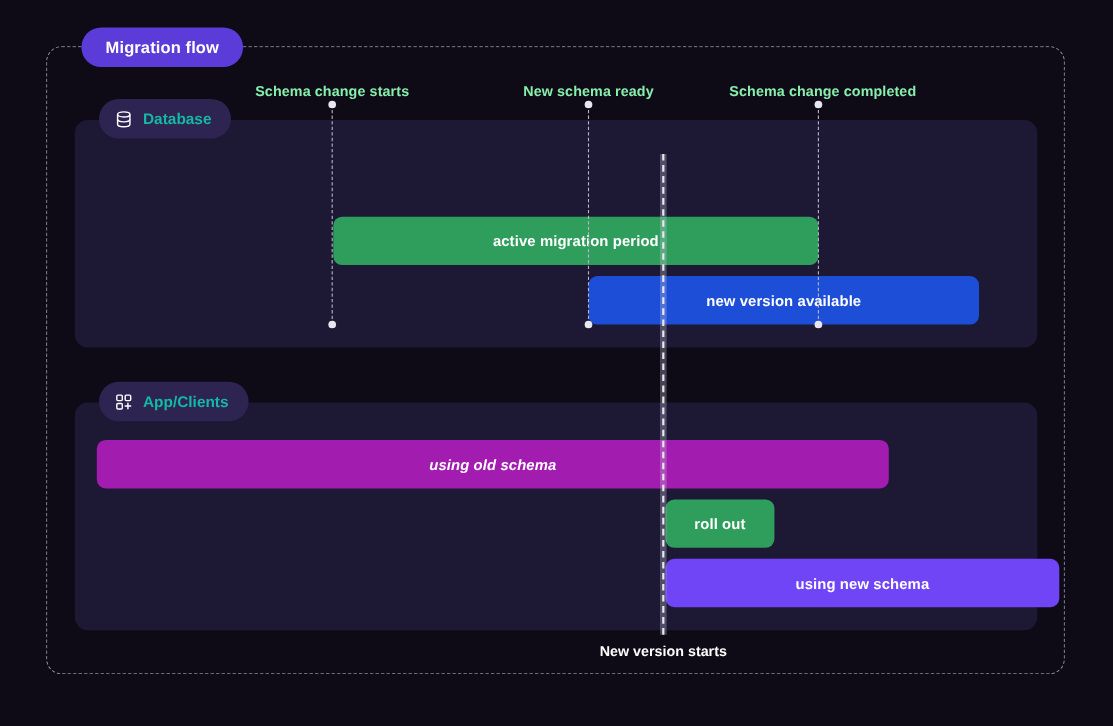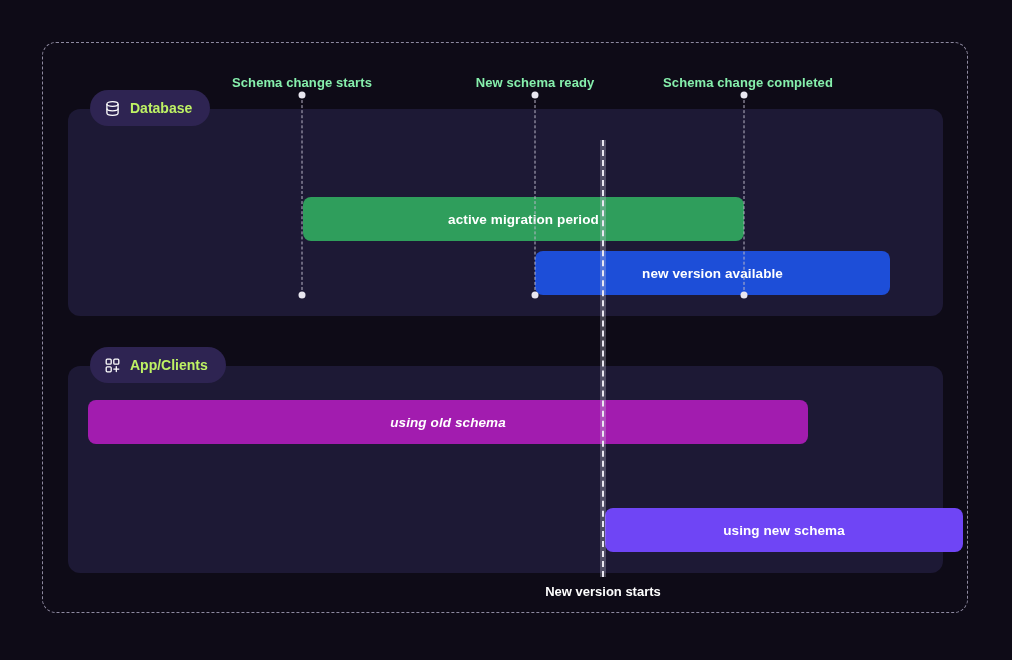--- a/index.html
+++ b/index.html
@@ -64,21 +64,21 @@
   
   .lane-badge {
     position: absolute;
     height: 36px;
     padding: 0 18px 0 14px;
     display: flex;
     align-items: center;
     gap: 9px;
     background: #2e2452;
     border-radius: 18px;
-    color: #bef264;
+    color: #14b8a6;
     font-size: 14px;
     font-weight: bold;
     white-space: nowrap;
     z-index: 6;
   }
   .lane-badge.db  { left: 90px; top: 90px; }
   .lane-badge.app { left: 90px; top: 347px; }
   .lane-badge svg { display: block; }
 
   
@@ -157,20 +157,23 @@
     z-index: 6;
   }
 </style>
 </head>
 <body>
 
 <div id="stage">
 
   <div class="outer-frame"></div>
 
+  <div class="title-pill">
+    <span>Migration flow</span>
+  </div>
 
   <div class="lane db"></div>
   <div class="lane app"></div>
 
   <div class="lane-badge db">
     <span>
       <svg width="17" height="17" viewBox="0 0 17 17" fill="none" stroke="#ffffff" stroke-width="1.3">
         <ellipse cx="8.5" cy="4" rx="5.6" ry="2.3"></ellipse>
         <path d="M2.9 4v4.5c0 1.27 2.51 2.3 5.6 2.3s5.6-1.03 5.6-2.3V4"></path>
         <path d="M2.9 8.5V13c0 1.27 2.51 2.3 5.6 2.3s5.6-1.03 5.6-2.3V8.5"></path>
@@ -225,18 +228,21 @@
   </div>
 
   <div class="bar" style="left:535px; top:251px; width:355px; background:#1d4ed8;">
     <span>new version available</span>
   </div>
 
   <div class="bar" style="left:88px; top:400px; width:720px; background:#a21caf;font-style:italic;">
     <span>using old schema</span>
   </div>
 
+  <div class="bar" style="left:605px; top:454px; width:99px; background:#2f9e5c;">
+    <span>roll out</span>
+  </div>
 
   <div class="bar" style="left:605px; top:508px; width:358px; background:#6f45f5;">
     <span>using new schema</span>
   </div>
 
 </div>
 
 </body></html>

